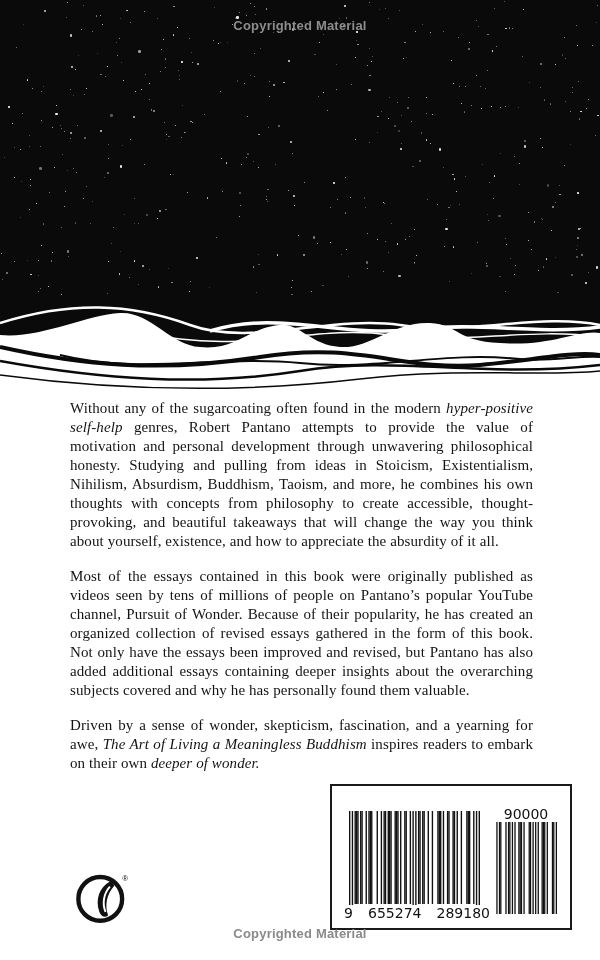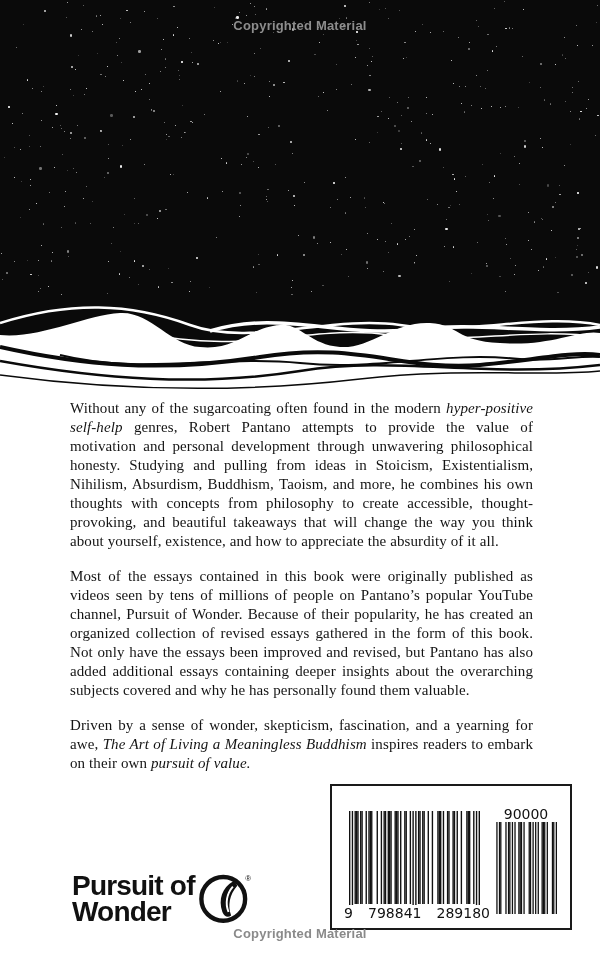--- a/index.html
+++ b/index.html
@@ -577,21 +577,21 @@
     <path fill="none" stroke="#0a0a0a" stroke-width="1.5" d="M0,80 C120,96 240,98 360,84 C460,72 540,82 600,76"></path>
     <path fill="none" stroke="#0a0a0a" stroke-width="2" d="M60,60 C140,80 220,60 300,68 C380,76 440,56 520,64 C550,67 580,60 600,62"></path>
   </svg>
 
   <div class="copyright top">Copyrighted Material</div>
 
 
   <div class="body-copy" id="body-copy">
       <p><span>Without any of the sugarcoating often found in the modern </span><em>hyper-positive self-help</em><span> genres, Robert Pantano attempts to provide the value of motivation and personal development through unwavering philosophical honesty. Studying and pulling from ideas in Stoicism, Existentialism, Nihilism, Absurdism, Buddhism, Taoism, and more, he combines his own thoughts with concepts from philosophy to create accessible, thought-provoking, and beautiful takeaways that will change the way you think about yourself, existence, and how to appreciate the absurdity of it all.</span></p>
       <p><span>Most of the essays contained in this book were originally published as videos seen by tens of millions of people on Pantano’s popular YouTube channel, Pursuit of Wonder. Because of their popularity, he has created an organized collection of revised essays gathered in the form of this book. Not only have the essays been improved and revised, but Pantano has also added additional essays containing deeper insights about the overarching subjects covered and why he has personally found them valuable.</span></p>
-      <p><span>Driven by a sense of wonder, skepticism, fascination, and a yearning for awe, </span><em>The Art of Living a Meaningless Buddhism</em><span> inspires readers to embark on their own </span><em>pursuit of value.</em></p>
+      <p><span>Driven by a sense of wonder, skepticism, fascination, and a yearning for awe, </span><em>The Art of Living a Meaningless Buddhism</em><span> inspires readers to embark on their own </span><em>deeper of wonder.</em></p>
     </div>
 
   <div class="barcode-panel">
     <svg class="ean-main" id="ean-main" viewBox="0 0 95 103" preserveAspectRatio="none">
         <rect x="0" y="0" width="1" height="103" fill="#111"></rect>
         <rect x="2" y="0" width="1" height="103" fill="#111"></rect>
         <rect x="4" y="0" width="1" height="93" fill="#111"></rect>
         <rect x="5" y="0" width="1" height="93" fill="#111"></rect>
         <rect x="6" y="0" width="1" height="93" fill="#111"></rect>
         <rect x="8" y="0" width="1" height="93" fill="#111"></rect>
@@ -634,21 +634,21 @@
         <rect x="81" y="0" width="1" height="93" fill="#111"></rect>
         <rect x="85" y="0" width="1" height="93" fill="#111"></rect>
         <rect x="86" y="0" width="1" height="93" fill="#111"></rect>
         <rect x="87" y="0" width="1" height="93" fill="#111"></rect>
         <rect x="90" y="0" width="1" height="93" fill="#111"></rect>
         <rect x="92" y="0" width="1" height="103" fill="#111"></rect>
         <rect x="94" y="0" width="1" height="103" fill="#111"></rect>
       </svg>
     <div class="ean-digits">
       <span>9</span>
-      <span>798841</span>
+      <span>655274</span>
       <span>289180</span>
     </div>
     <div class="supp-label">90000</div>
     <svg class="ean-supp" id="ean-supp" viewBox="0 0 48 92" preserveAspectRatio="none">
         <rect x="1" y="0" width="1" height="92" fill="#111"></rect>
         <rect x="3" y="0" width="1" height="92" fill="#111"></rect>
         <rect x="4" y="0" width="1" height="92" fill="#111"></rect>
         <rect x="8" y="0" width="1" height="92" fill="#111"></rect>
         <rect x="10" y="0" width="1" height="92" fill="#111"></rect>
         <rect x="11" y="0" width="1" height="92" fill="#111"></rect>
@@ -667,24 +667,20 @@
         <rect x="37" y="0" width="1" height="92" fill="#111"></rect>
         <rect x="38" y="0" width="1" height="92" fill="#111"></rect>
         <rect x="40" y="0" width="1" height="92" fill="#111"></rect>
         <rect x="44" y="0" width="1" height="92" fill="#111"></rect>
         <rect x="45" y="0" width="1" height="92" fill="#111"></rect>
         <rect x="47" y="0" width="1" height="92" fill="#111"></rect>
       </svg>
   </div>
 
   <div class="logo">
-    <div class="logo-text">
-      <div>Pursuit of</div>
-      <div>Wonder</div>
-    </div>
     <svg class="logo-mark" viewBox="0 0 64 64">
       <circle cx="30" cy="33" r="25" fill="#ffffff" stroke="#111111" stroke-width="5"></circle>
       <path fill="#111111" d="M41 13 C29 20 24 33 29 48 C31 53 35 55 39 52 C35 41 37 28 46 18 C45 15 43 13 41 13 Z"></path>
       <path fill="none" stroke="#ffffff" stroke-width="2.2" d="M36 48 C32 38 34 27 41 19"></path>
       <text x="55" y="12" font-family="Liberation Sans, sans-serif" font-size="9" fill="#111111">®</text>
     </svg>
   </div>
 
   <div class="copyright bottom">Copyrighted Material</div>
 

